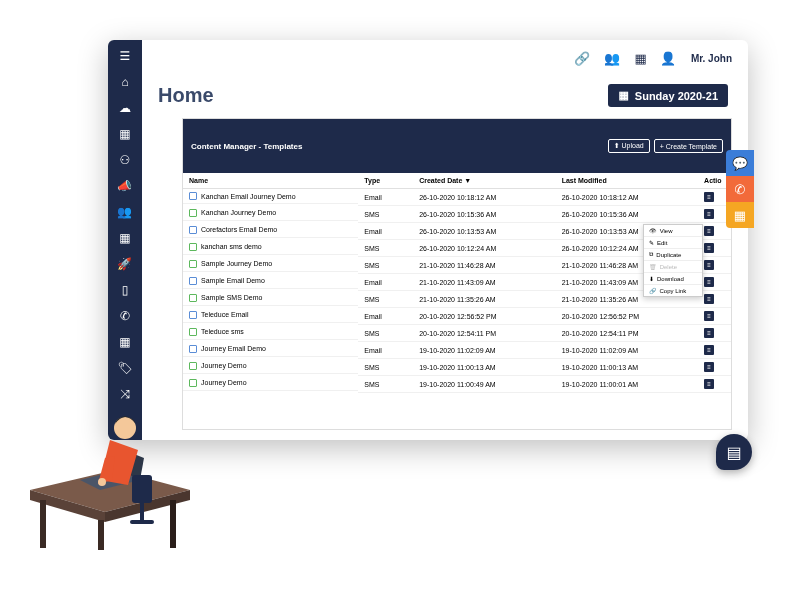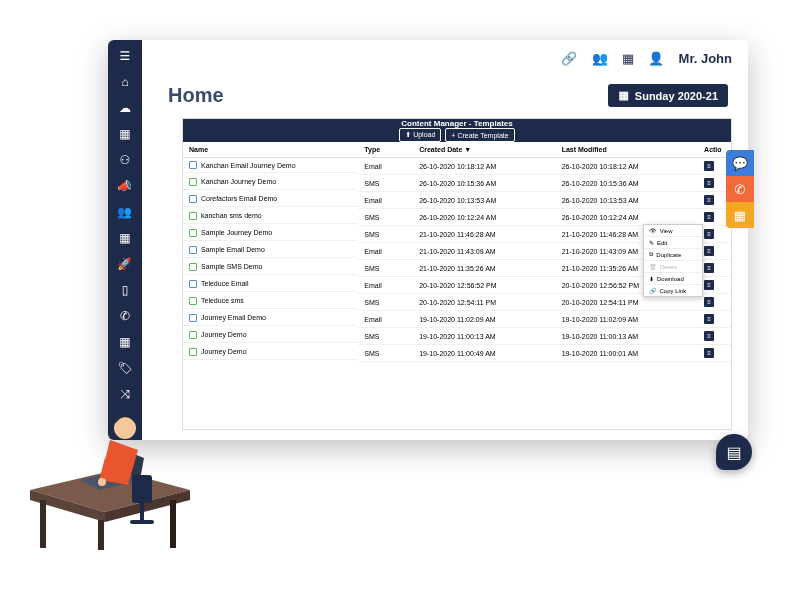--- a/index.html
+++ b/index.html
@@ -2,27 +2,27 @@
 <html><head>
 <meta charset="utf-8">
 <style>
 *{box-sizing:border-box;margin:0;padding:0;}
 body{font-family:Arial,sans-serif;background:#fff;width:800px;height:600px;overflow:hidden;position:relative;}
 .window{position:absolute;left:108px;top:40px;width:640px;height:400px;background:#fff;border-radius:6px;box-shadow:0 8px 30px rgba(0,0,0,.25);overflow:hidden;}
 .sidebar{position:absolute;left:0;top:0;width:34px;height:100%;background:#1e2a4a;display:flex;flex-direction:column;align-items:center;padding-top:8px;gap:10px;}
 .sidebar-item{width:16px;height:16px;color:#fff;display:flex;align-items:center;justify-content:center;font-size:12px;cursor:pointer;}
 .topbar{position:absolute;left:34px;top:0;right:0;height:36px;display:flex;justify-content:flex-end;align-items:center;padding:0 16px;gap:14px;}
 .topbar-icon{color:#1e2a4a;font-size:13px;}
-.user-name{font-weight:bold;color:#1e2a4a;font-size:13px;}
-.breadcrumb{position:absolute;left:60px;top:44px;display:flex;align-items:center;gap:10px;flex-direction:column;}
+.user-name{font-weight:bold;color:#1e2a4a;font-size:10px;}
+.breadcrumb{position:absolute;left:50px;top:44px;display:flex;align-items:center;gap:10px;flex-direction:column;}
 .breadcrumb h1{font-size:20px;color:#3a4a6a;font-weight:bold;}
 .home-ic{color:#1e2a4a;font-size:12px;}
 .date-badge{position:absolute;right:20px;top:44px;background:#1e2a4a;color:#fff;font-size:11px;font-weight:bold;padding:5px 10px;border-radius:3px;display:flex;align-items:center;gap:6px;}
 .panel{position:absolute;left:74px;top:78px;right:16px;bottom:10px;border:1px solid #ddd;background:#fff;font-size:8px;}
-.panel-header{background:#1e2a4a;color:#fff;padding:0 8px;display:flex;justify-content:space-between;align-items:center;font-size:8px;font-weight:bold;flex-direction:column;}
+.panel-header{background:#1e2a4a;color:#fff;padding:20px 8px;display:flex;justify-content:space-between;align-items:center;font-size:8px;font-weight:bold;}
 .panel-header-btns{display:flex;gap:4px;}
 .btn{border:1px solid #fff;padding:2px 5px;font-size:7px;color:#fff;background:transparent;border-radius:2px;cursor:pointer;}
 .tbl{width:100%;border-collapse:collapse;font-size:7px;}
 .tbl th{text-align:left;padding:4px 6px;background:#fff;border-bottom:1px solid #e0e0e0;font-weight:bold;}
 .tbl td{padding:3px 6px;border-bottom:1px solid #f0f0f0;}
 .tbl td.name{display:flex;align-items:center;gap:4px;}
 .type-ic{width:8px;height:8px;display:inline-block;border:1px solid;border-radius:1px;flex-shrink:0;}
 .type-email{border-color:#5a8dd6;}
 .type-sms{border-color:#5db85d;}
 .action-ic{width:10px;height:10px;background:#1e2a4a;color:#fff;font-size:6px;display:flex;align-items:center;justify-content:center;border-radius:1px;cursor:pointer;}

